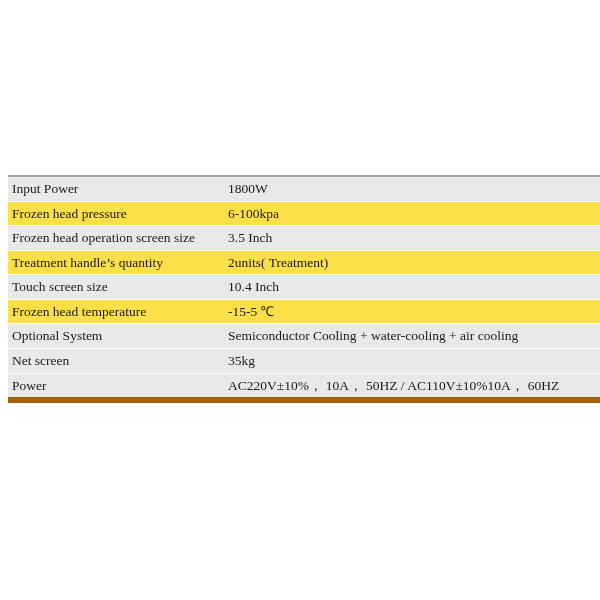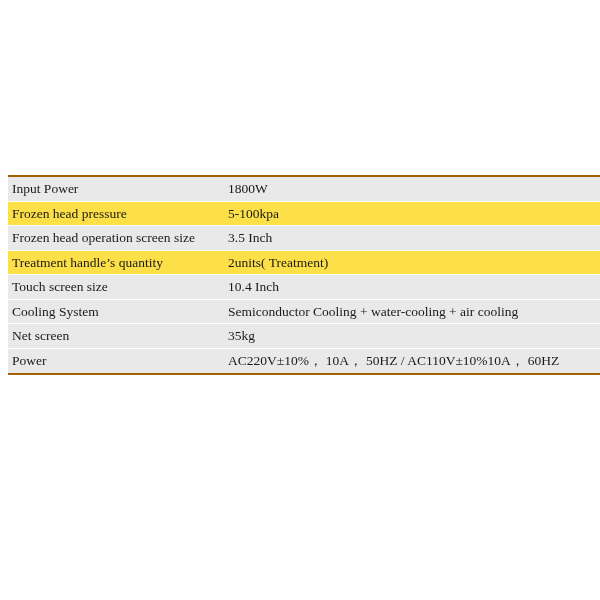--- a/index.html
+++ b/index.html
@@ -50,56 +50,60 @@
   td.spec-value {
     width: 372px;
   }
   tr.row-odd td {
     background: #e9e9e9;
   }
   tr.row-even td {
     background: #fde047;
   }
   tr.row-top td {
-    border-top: 2px solid #a16207;
+    border-top: 2px solid #a3a3a3;
   }
   tr.row-last td {
-    border-bottom: 2px solid #a16207;
+    border-bottom: 6px solid #a16207;
   }
 </style>
 </head>
 <body>
 
 <div class="page">
 
   <div class="spec-table-wrap">
     <table class="spec-table">
       <tbody>
         <tr class="row-odd row-top">
           <td class="spec-label">Input Power</td>
           <td class="spec-value">1800W</td>
         </tr>
         <tr class="row-even">
           <td class="spec-label">Frozen head pressure</td>
-          <td class="spec-value">5-100kpa</td>
+          <td class="spec-value">6-100kpa</td>
         </tr>
         <tr class="row-odd">
           <td class="spec-label">Frozen head operation screen size</td>
           <td class="spec-value">3.5 Inch</td>
         </tr>
         <tr class="row-even">
           <td class="spec-label">Treatment handle’s quantity</td>
           <td class="spec-value">2units( Treatment)</td>
         </tr>
         <tr class="row-odd">
           <td class="spec-label">Touch screen size</td>
           <td class="spec-value">10.4 Inch</td>
         </tr>
+        <tr class="row-even">
+          <td class="spec-label">Frozen head temperature</td>
+          <td class="spec-value">-15-5 ℃</td>
+        </tr>
         <tr class="row-odd">
-          <td class="spec-label">Cooling System</td>
+          <td class="spec-label">Optional System</td>
           <td class="spec-value">Semiconductor Cooling + water-cooling + air cooling</td>
         </tr>
         <tr class="row-odd">
           <td class="spec-label">Net screen</td>
           <td class="spec-value">35kg</td>
         </tr>
         <tr class="row-odd row-last">
           <td class="spec-label">Power</td>
           <td class="spec-value">AC220V±10%， 10A， 50HZ / AC110V±10%10A， 60HZ</td>
         </tr>

